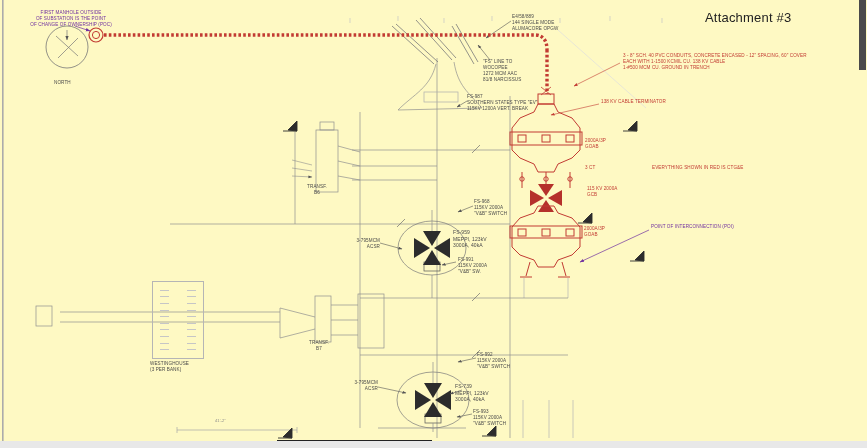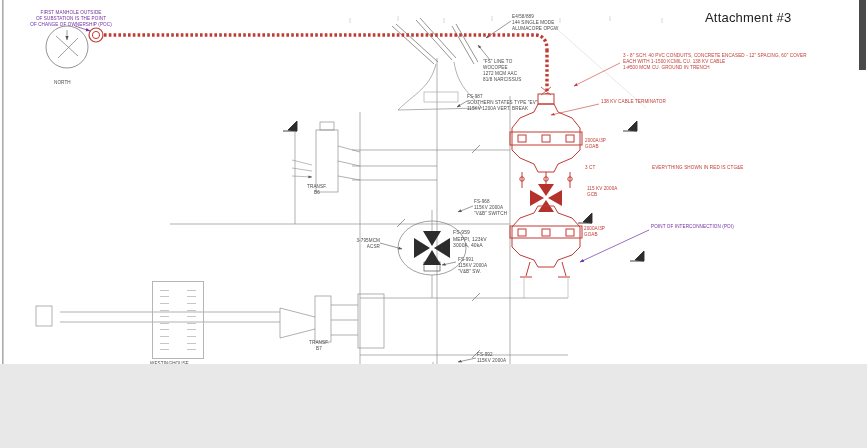--- a/index.html
+++ b/index.html
@@ -1,16 +1,16 @@
 <!DOCTYPE html>
 <html><head>
 <meta charset="utf-8">
 <style>
   html,body{margin:0;padding:0;background:#e8e8e8;}
-  #canvas{position:relative;width:867px;height:364px;background:#ffffff;overflow:hidden;
+  #canvas{position:relative;width:867px;height:441px;background:#fef9c3;overflow:hidden;
           font-family:"Liberation Sans",sans-serif;}
   svg{position:absolute;left:0;top:0;}
   .lbl{position:absolute;font-size:4.6px;line-height:1.3;color:#4a4a4a;white-space:pre-line;
        letter-spacing:.1px;}
   .lbl.big{font-size:5px;}
   .red{color:#c23b33;}
   .purple{color:#7030a0;}
   .ctr{text-align:center;}
   .rt{text-align:right;}
   .att{font-size:13px;color:#222;letter-spacing:.2px;}

